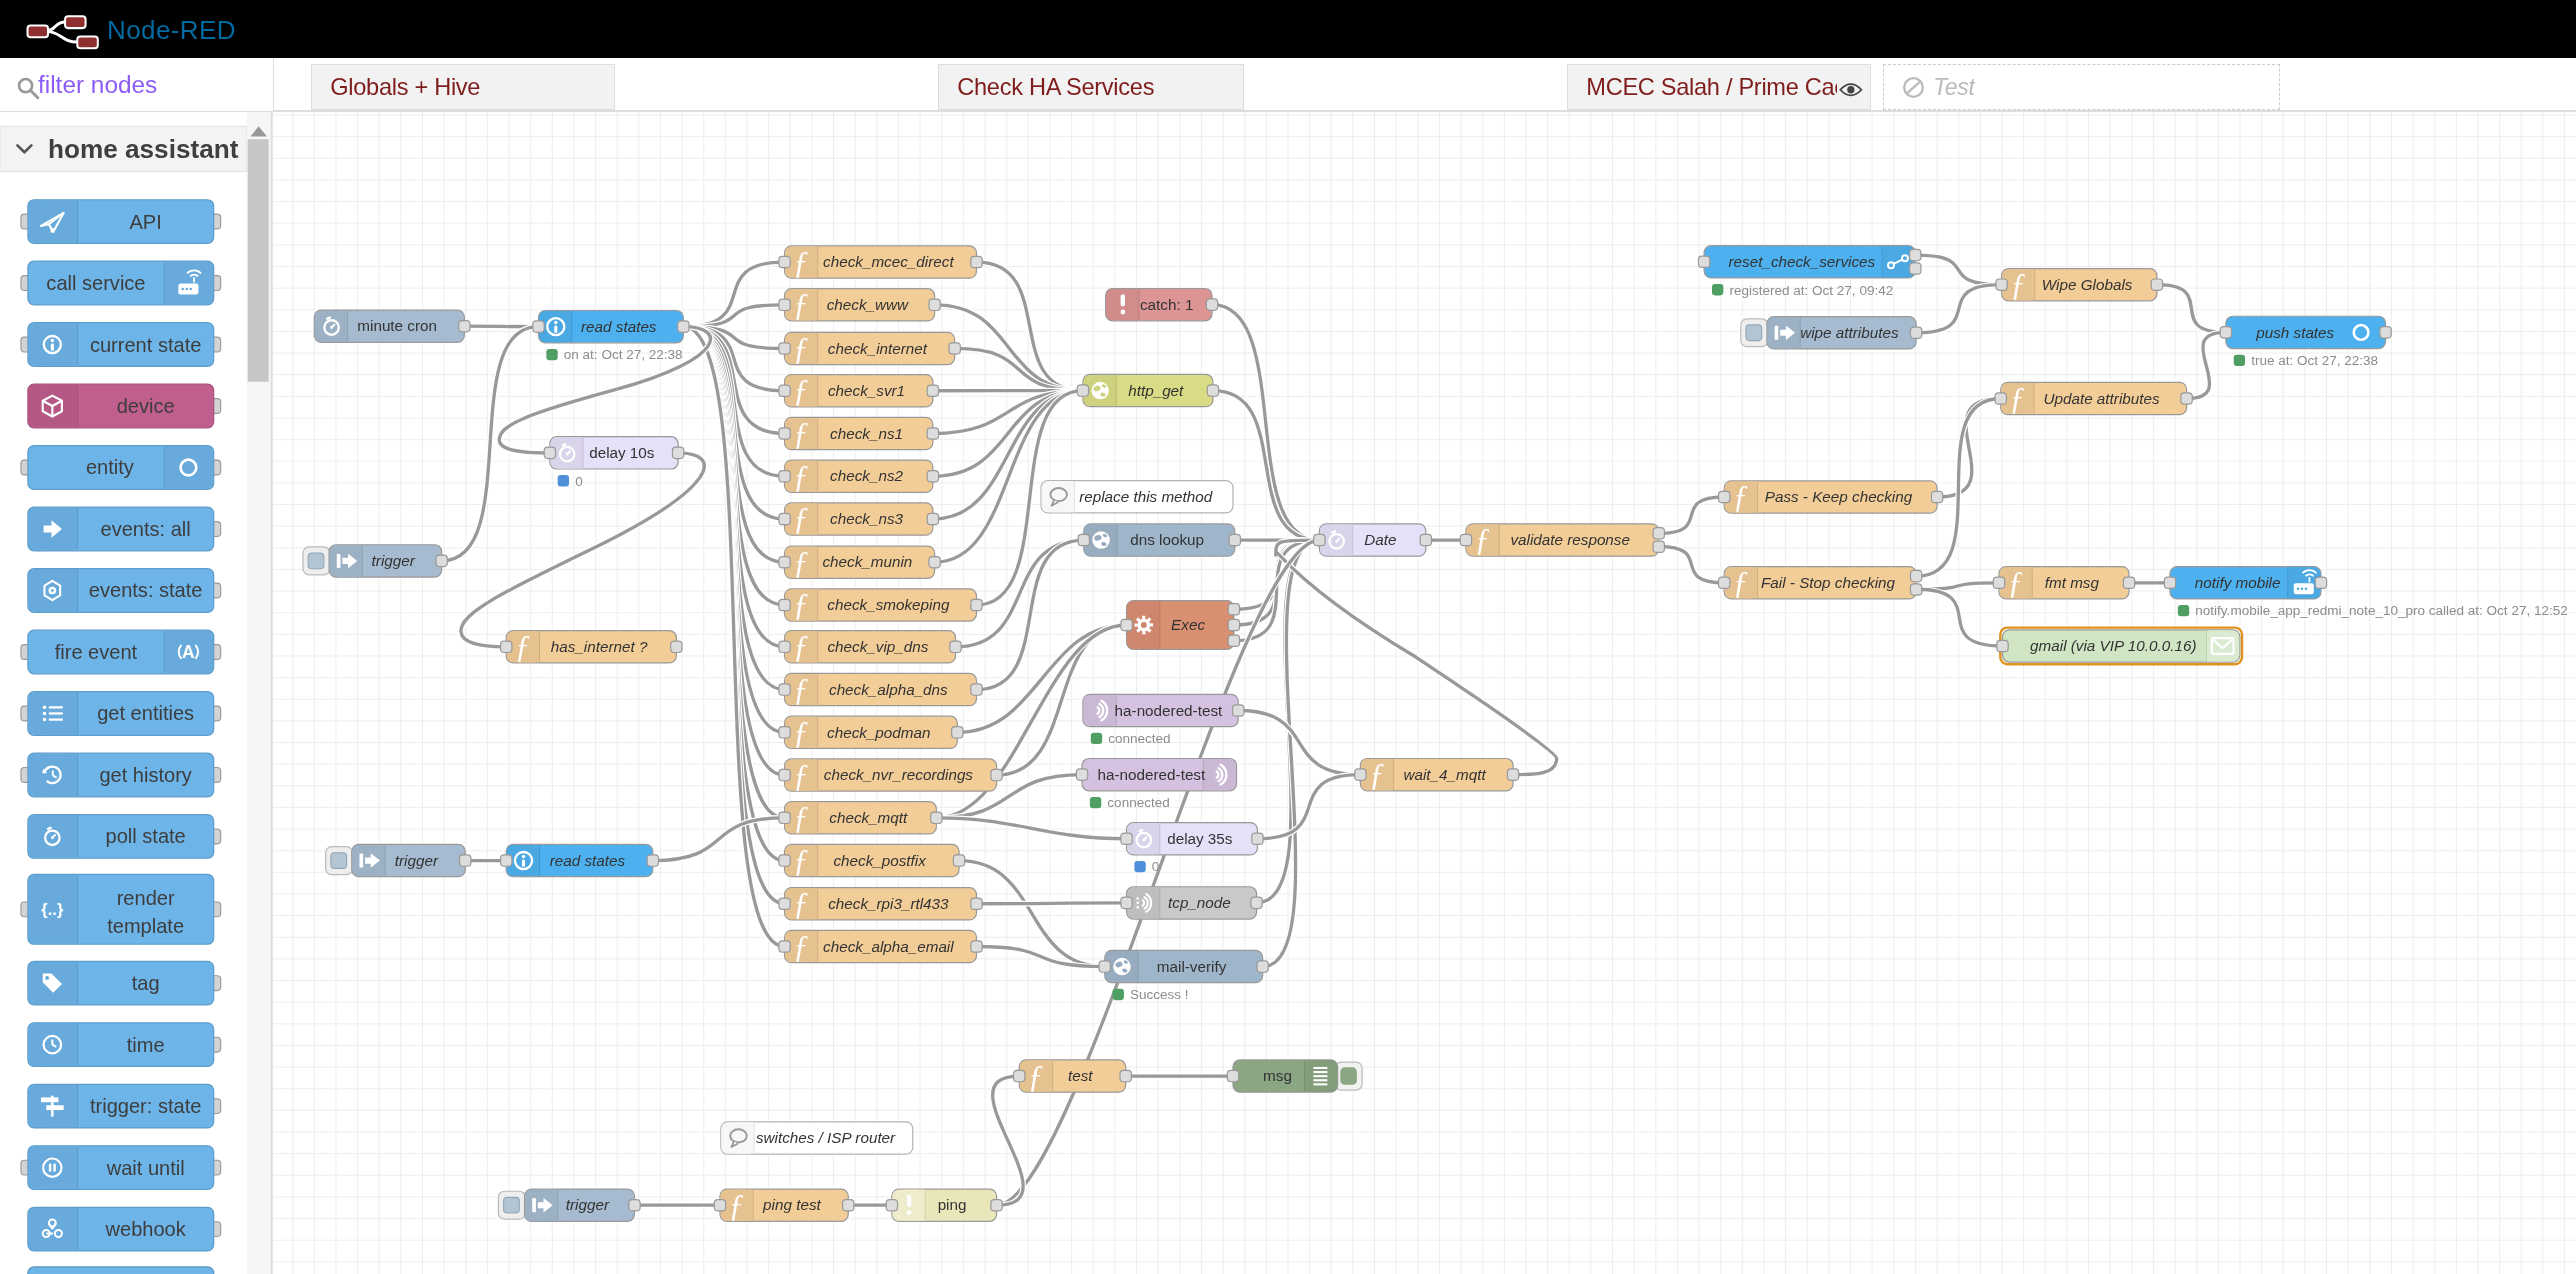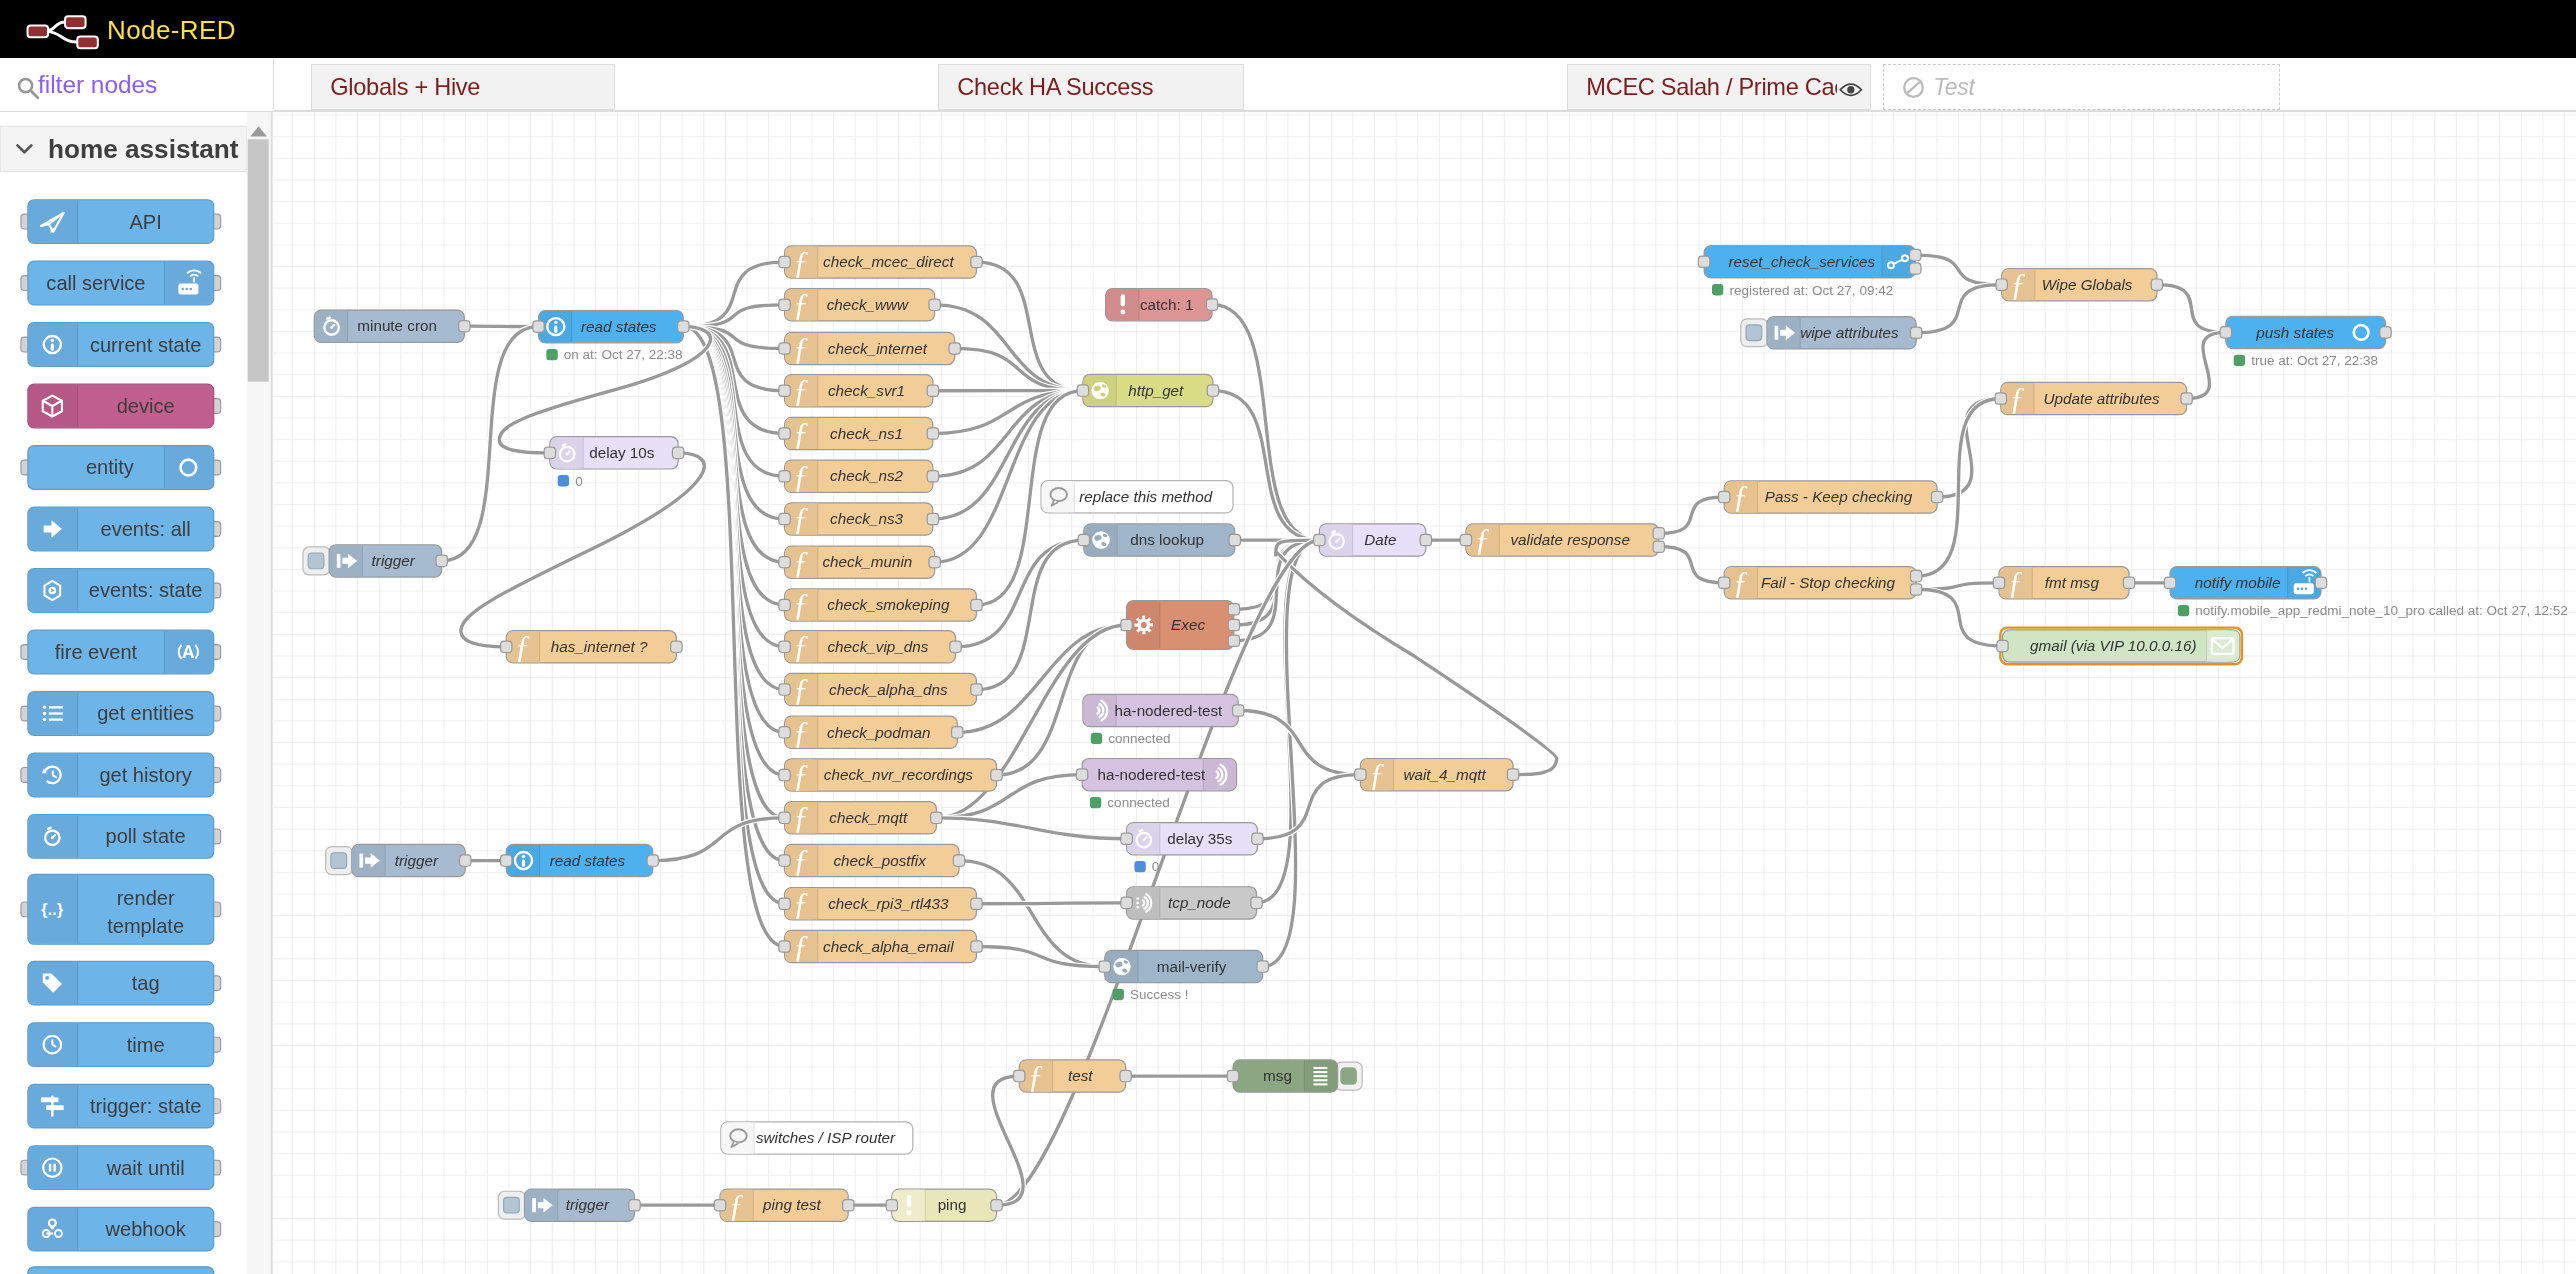--- a/index.html
+++ b/index.html
@@ -1,16 +1,16 @@
 <!DOCTYPE html>
 <html style="font-size:14px"><head><meta charset="utf-8"><style>
 *{margin:0;padding:0;box-sizing:border-box}
 html,body{width:2576px;height:1275px;overflow:hidden;font-family:"Liberation Sans",sans-serif;background:#fff}
 .header{position:absolute;left:0;top:0;width:100%;height:58px;background:#000}
-.header .title{position:absolute;left:107px;top:15px;font-size:26px;color:#fde047;letter-spacing:0.4px}
+.header .title{position:absolute;left:107px;top:15px;font-size:26px;color:#0369a1;letter-spacing:0.4px}
 .sidebar{position:absolute;left:0;top:58px;width:273px;height:54px;background:#fff;border-bottom:0.9px solid #ddd}
 .search{position:absolute;left:0;top:0;width:100%;height:100%}
 .search .txt{position:absolute;left:38px;top:13px;font-size:24.4px;color:#8b5cf6}
 .palette{position:absolute;left:0;top:112px;width:316px;height:1163px}
 .tabbar{position:absolute;left:273px;top:58px;width:2303px;height:54px;background:#fff;border-left:1.7px solid #ddd}
 .tab{position:absolute;top:6.1px;height:46px;background:#f2f2f2;border:0.9px solid #ddd;display:flex;align-items:center;justify-content:flex-start;padding-left:18.3px;font-size:23.6px;color:#7f1d1d;letter-spacing:-0.3px}
 .tab span{white-space:nowrap;overflow:hidden}
 .tab.active{background:#fff;color:#4a4a4a;font-weight:bold;height:49px;border-bottom:none;z-index:3;font-size:22px;letter-spacing:-0.4px}
 .tab.disabled{background:transparent;border:1.7px dashed #ccc;color:#bbb}
 .tab .eye{position:absolute;right:7px;top:15.7px;background:#f2f2f2;padding-left:1.7px}
@@ -212,21 +212,21 @@
 <rect x="284" y="31" width="24" height="278" fill="#c6c6c6"></rect>
 <line x1="311.5" y1="0" x2="311.5" y2="1333" stroke="#dddddd" stroke-width="2"></line>
 </svg>
   </div>
 
 <div class="tabbar">
  <div class="tab" style="left:37px;width:304px">
       <span>Globals + Hive</span>
     </div>
  <div class="tab" style="left:664px;width:306px">
-      <span>Check HA Success</span>
+      <span>Check HA Services</span>
     </div>
  <div class="tab" style="left:1293px;width:304px">
       <span class="clip">MCEC Salah / Prime Cache</span>
    <svg class="eye" width="26" height="17.5" viewBox="0 0 30 20">
         <path d="M2 10 Q 15 -4 28 10 Q 15 24 2 10 Z" fill="none" stroke="#444" stroke-width="2.2"></path>
         <circle cx="15" cy="10" r="4.5" fill="#444"></circle>
       </svg>
  </div>
  <div class="tab disabled" style="left:1609px;width:397px">
    <svg width="23" height="23" viewBox="0 0 26 26" style="margin-right:7.9px;flex:none">

